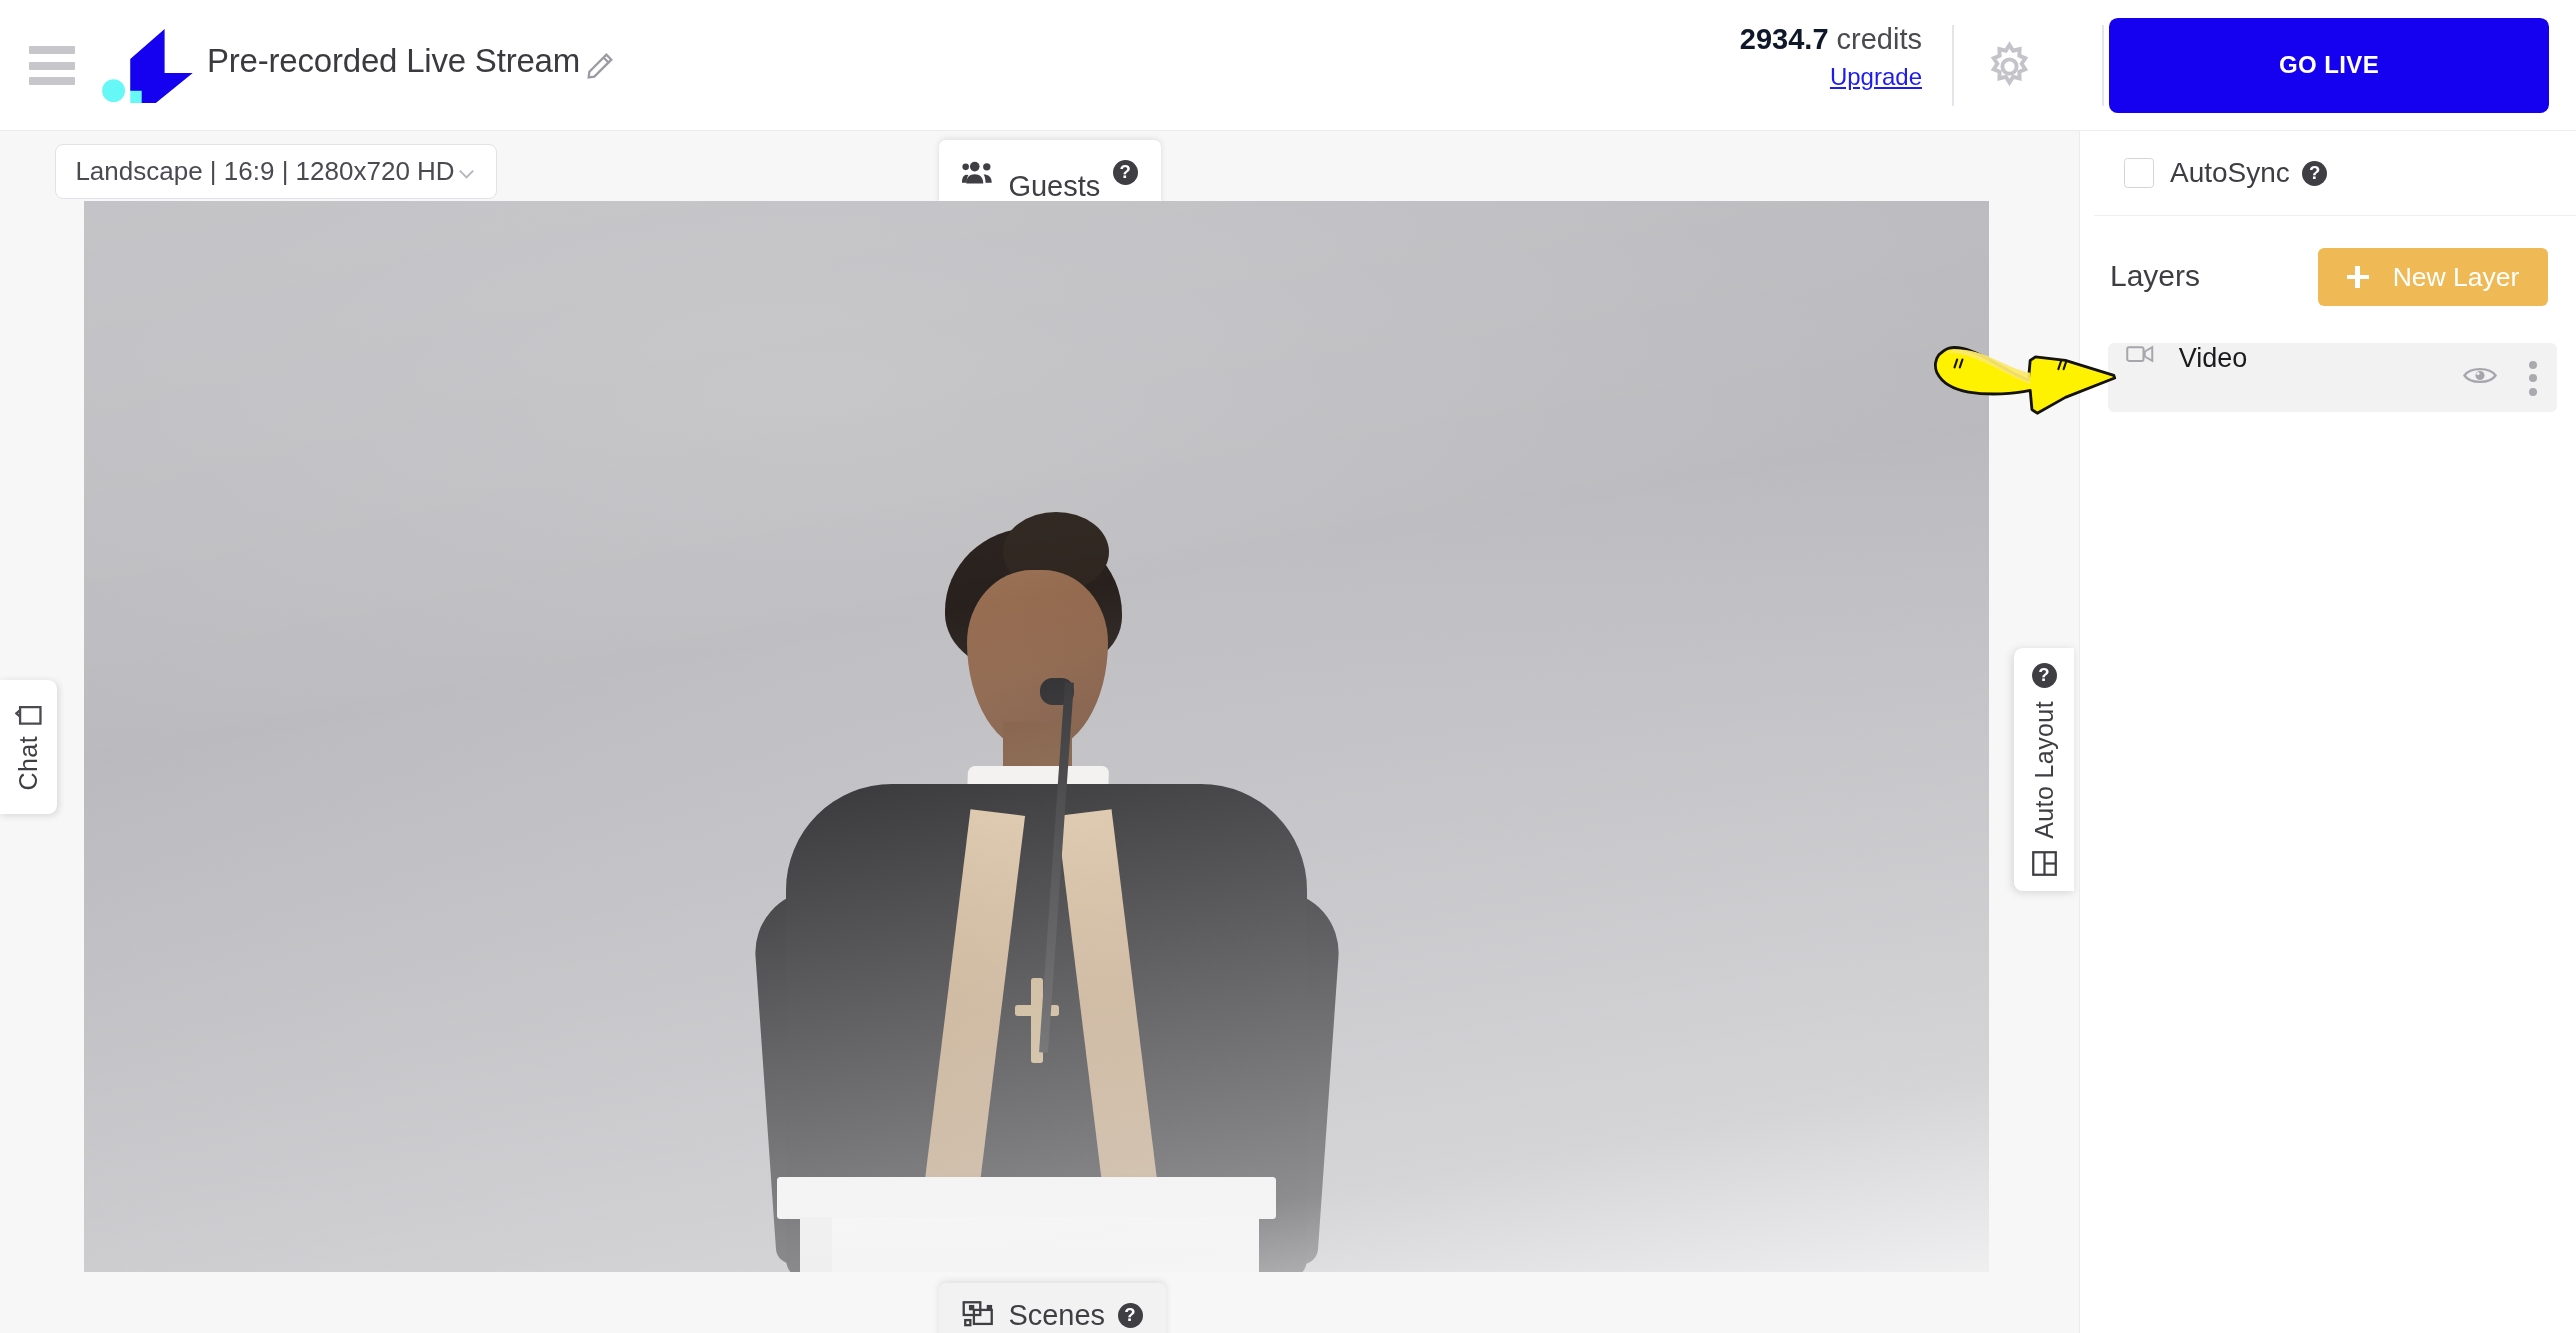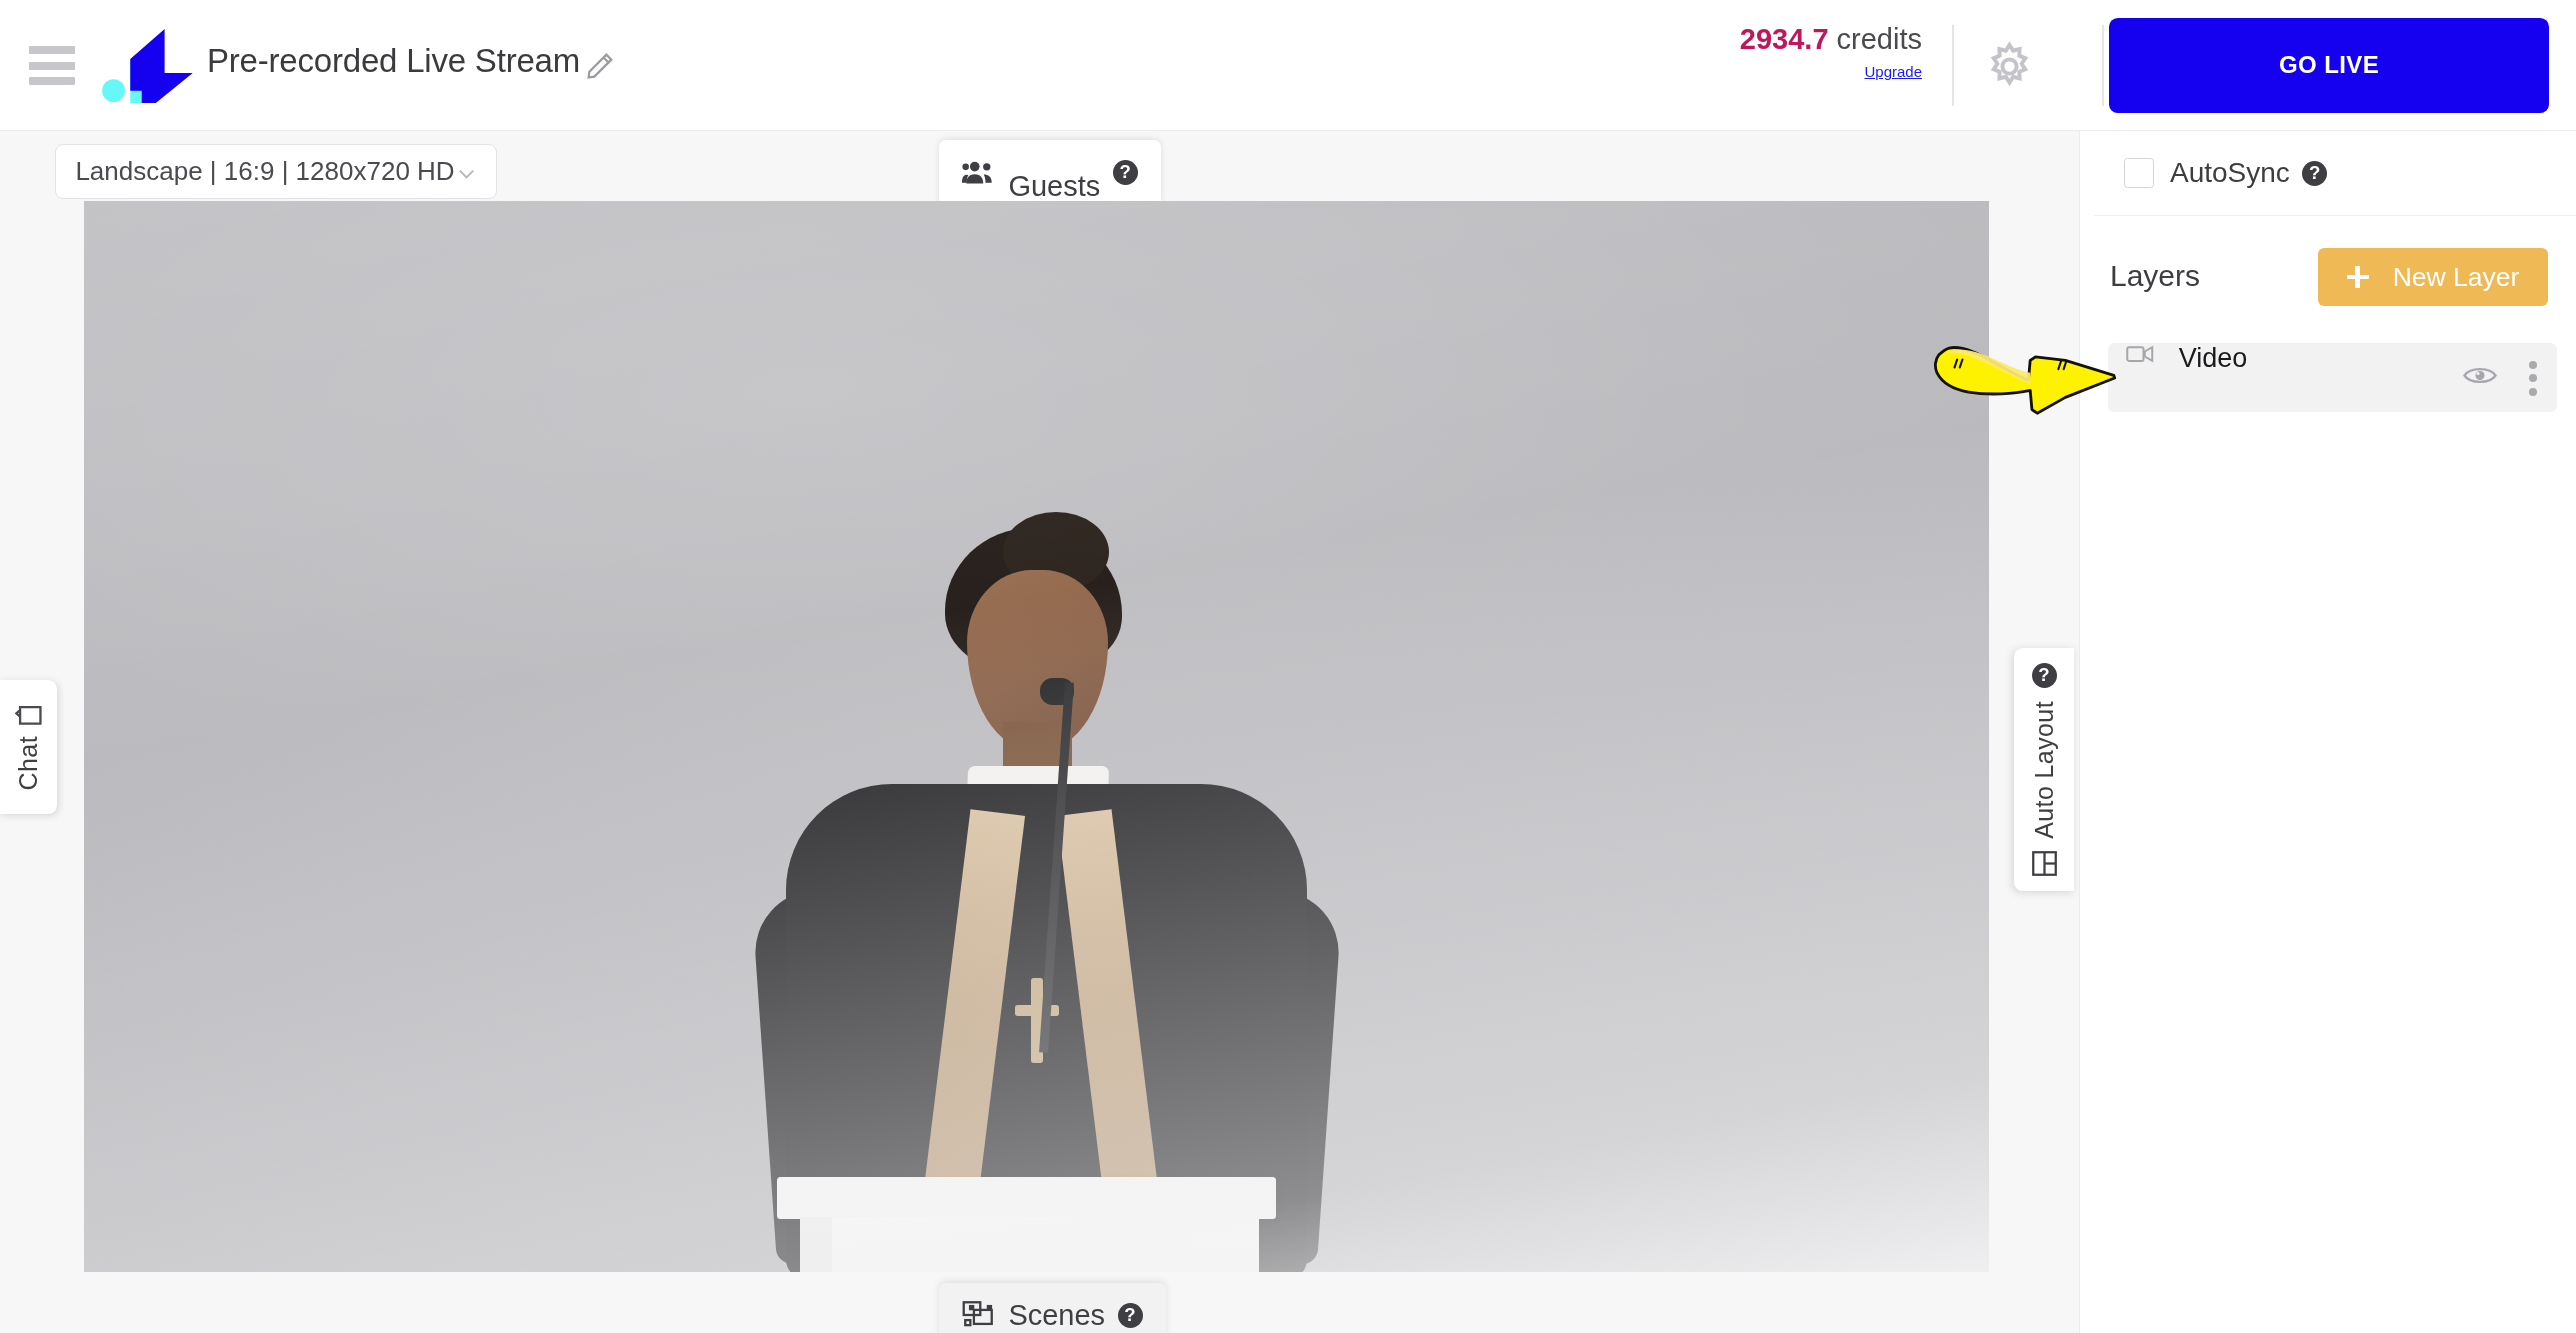--- a/index.html
+++ b/index.html
@@ -56,25 +56,25 @@
     position: absolute;
     right: 654px; top: 23px;
     text-align: right;
     width: 265px;
   }
   #credits-line {
     font-size: 29px;
     color: #4a4a4e;
     white-space: nowrap;
   }
-  #credits-line .num { font-weight: bold; color: #be185d; }
+  #credits-line .num { font-weight: bold; color: #0f172a; }
   #upgrade-link {
     display: inline-block;
     margin-top: 7px;
-    font-size: 15px;
+    font-size: 24px;
     color: #1c1cf0;
     text-decoration: underline;
     cursor: pointer;
   }
 
   #divider-a {
     position: absolute;
     right: 622px; top: 25px;
     width: 1.8px; height: 81px;
     background: #e4e4ea;

